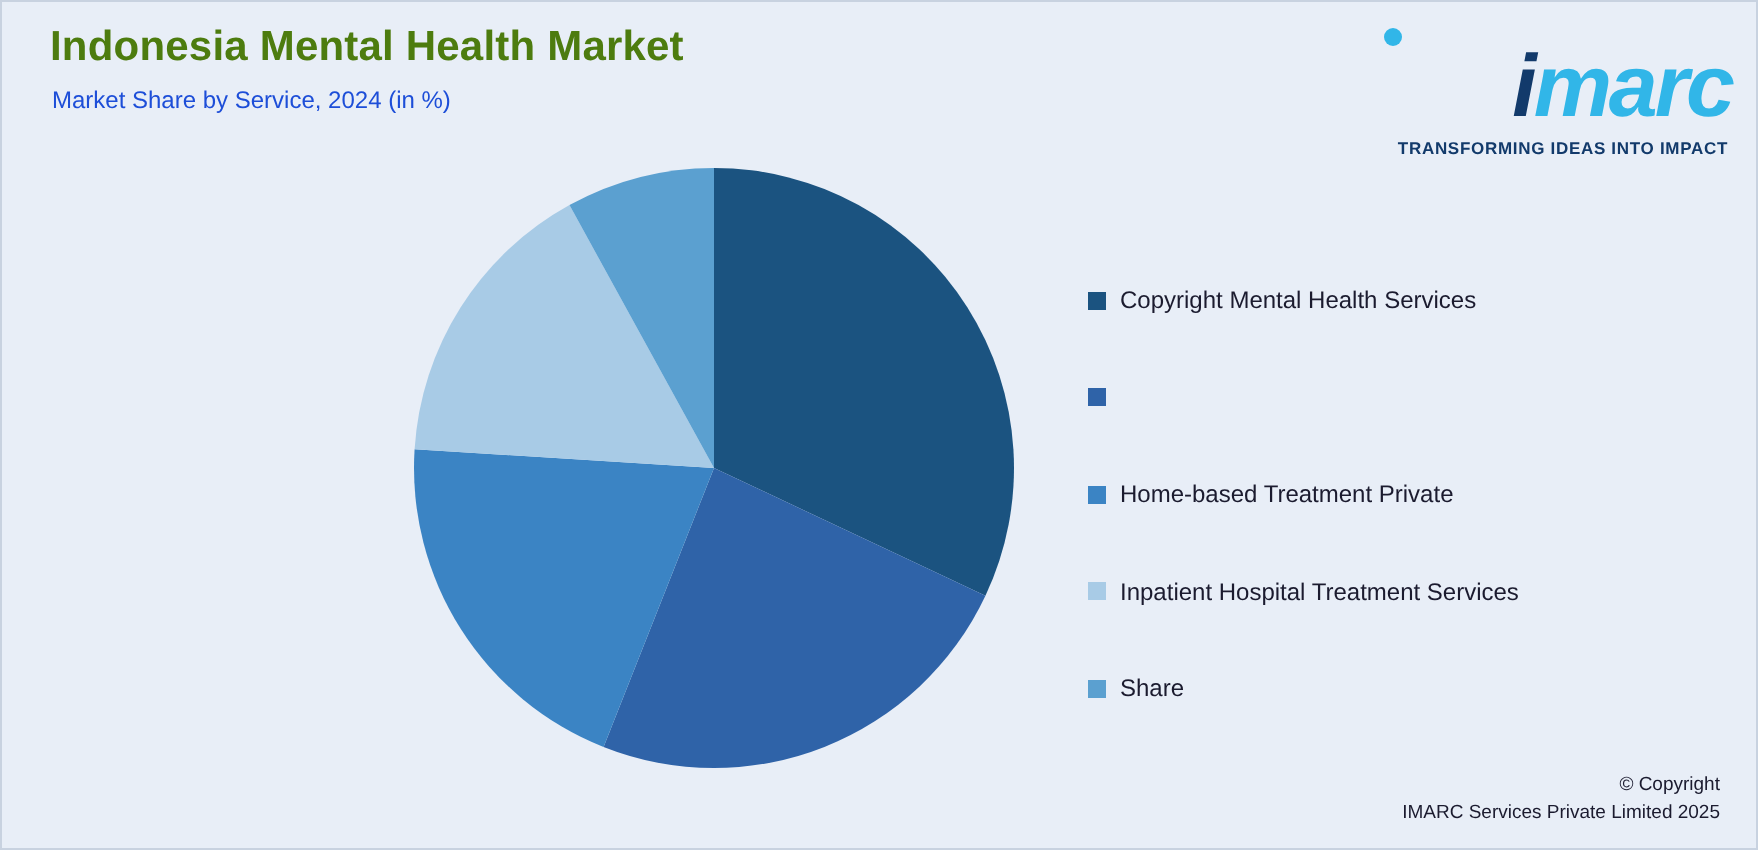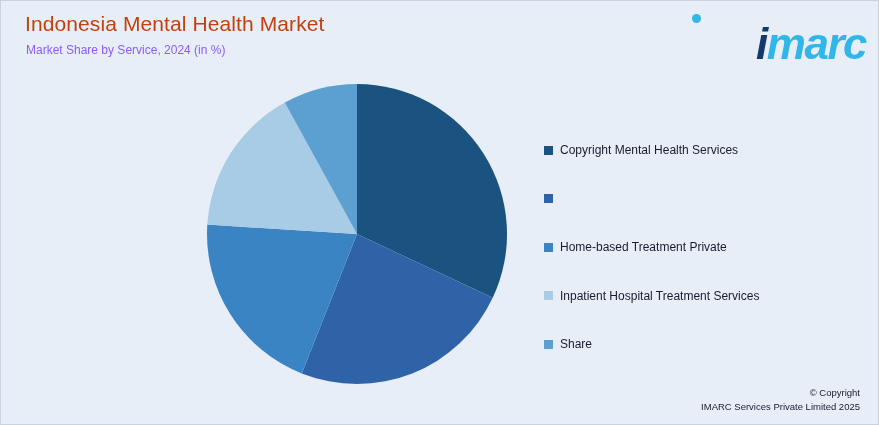--- a/index.html
+++ b/index.html
@@ -20,30 +20,30 @@
     box-sizing: border-box;
     border: 1px solid #c8d2e0;
     background: #e8eef7;
   }
   
   #title {
     position: absolute;
     left: 24px;
     top: 11px;
     font-size: 21px;
-    font-weight: normal;
-    color: #c2410c;
+    font-weight: bold;
+    color: #4d7c0f;
     letter-spacing: 0.1px;
   }
   #subtitle {
     position: absolute;
     left: 25px;
     top: 42px;
     font-size: 12px;
-    color: #8b5cf6;
+    color: #1d4ed8;
   }
   
   #logo {
     position: absolute;
     right: 12px;
     top: 8px;
     width: 190px;
     height: 68px;
   }
   #logo-word {
@@ -130,20 +130,21 @@
 <body>
 
 <div id="page">
 
   <div id="title">Indonesia Mental Health Market</div>
   <div id="subtitle">Market Share by Service, 2024 (in %)</div>
 
   <div id="logo">
     <div id="logo-dot"></div>
     <div id="logo-word"><span class="imarc-dark">i</span><span>marc</span></div>
+    <div id="logo-tag">TRANSFORMING IDEAS INTO IMPACT</div>
   </div>
 
   <div id="pie-wrap">
     <svg id="pie" viewBox="0 0 302 302">
       <g id="pie-slices">
           <path d="M 151 151 L 151.00 1.00 A 150 150 0 0 1 286.72 214.87 Z" fill="#1b5380"></path>
           <path d="M 151 151 L 286.72 214.87 A 150 150 0 0 1 95.78 290.47 Z" fill="#2f63a8"></path>
           <path d="M 151 151 L 95.78 290.47 A 150 150 0 0 1 1.30 141.58 Z" fill="#3b84c4"></path>
           <path d="M 151 151 L 1.30 141.58 A 150 150 0 0 1 78.74 19.55 Z" fill="#a8cbe6"></path>
           <path d="M 151 151 L 78.74 19.55 A 150 150 0 0 1 151.00 1.00 Z" fill="#5ba0d0"></path>

